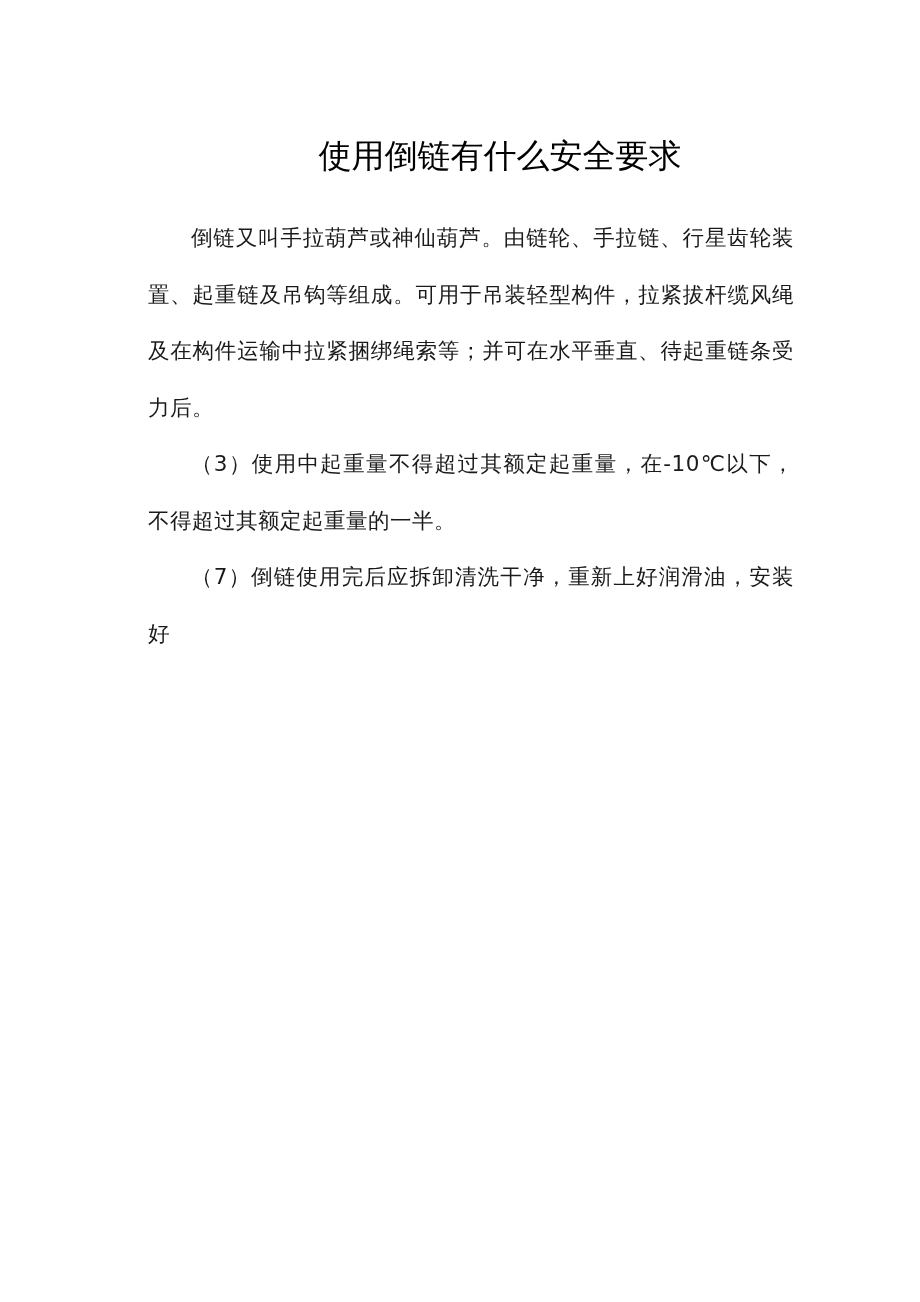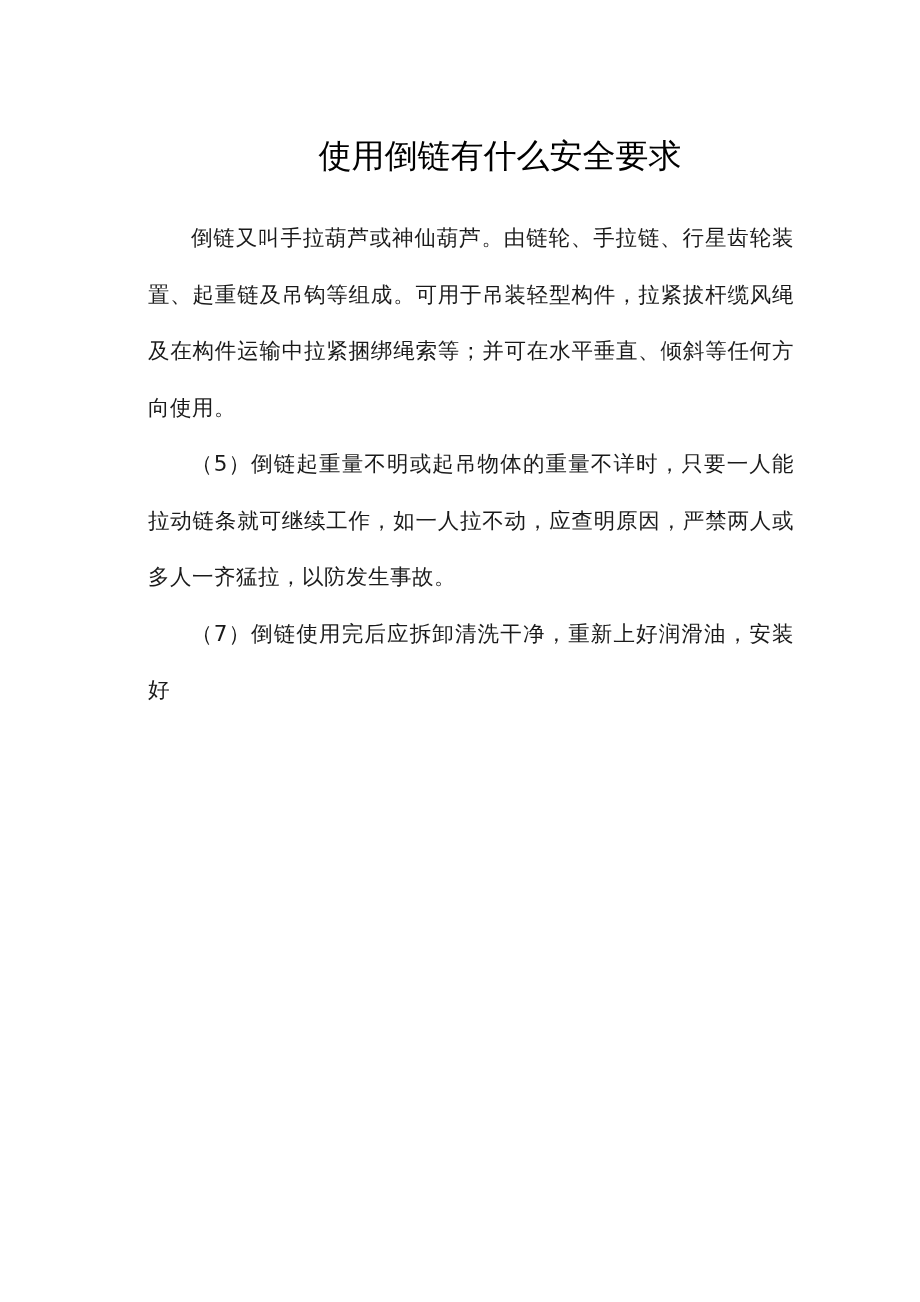--- a/index.html
+++ b/index.html
@@ -53,17 +53,17 @@
       word-break: break-all;
       color: #1a1a1a;
     }
   </style>
 </head>
 <body>
 
 <div class="page">
   <h1 class="title">使用倒链有什么安全要求</h1>
   <div class="body">
-    <p class="para">倒链又叫手拉葫芦或神仙葫芦。由链轮、手拉链、行星齿轮装置、起重链及吊钩等组成。可用于吊装轻型构件，拉紧拔杆缆风绳及在构件运输中拉紧捆绑绳索等；并可在水平垂直、倾斜等任何方向使用。</p>
-    <p class="para">（5）倒链起重量不明或起吊物体的重量不详时，只要一人能拉动链条就可继续工作，如一人拉不动，应查明原因，严禁两人或多人一齐猛拉，以防发生事故。</p>
+    <p class="para">倒链又叫手拉葫芦或神仙葫芦。由链轮、手拉链、行星齿轮装置、起重链及吊钩等组成。可用于吊装轻型构件，拉紧拔杆缆风绳及在构件运输中拉紧捆绑绳索等；并可在水平垂直、待起重链条受力后。</p>
+    <p class="para">（3）使用中起重量不得超过其额定起重量，在-10℃以下，不得超过其额定起重量的一半。</p>
     <p class="para">（7）倒链使用完后应拆卸清洗干净，重新上好润滑油，安装好</p>
   </div>
 </div>
 
 </body></html>

